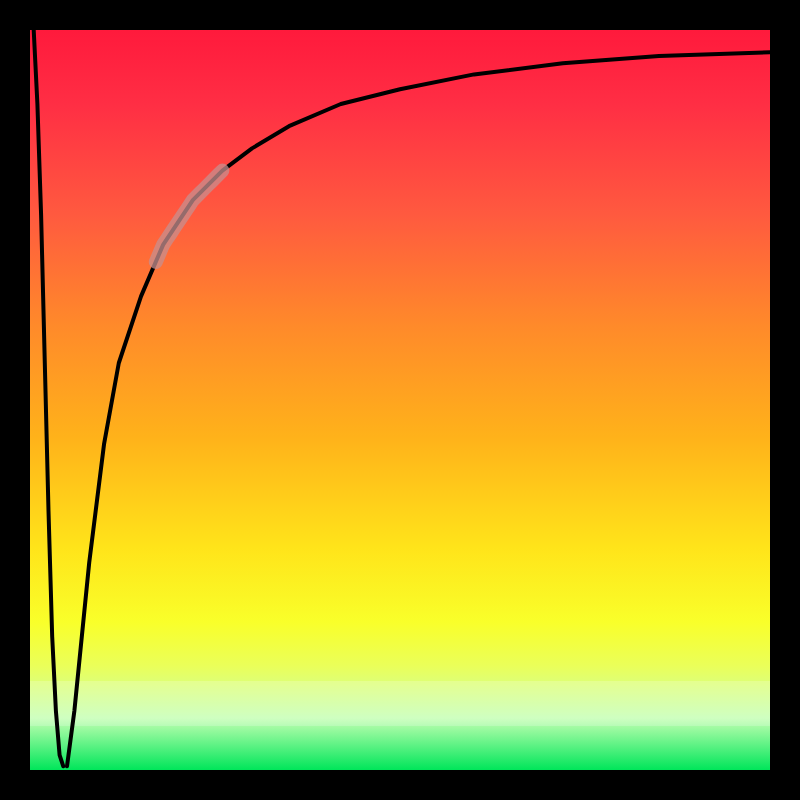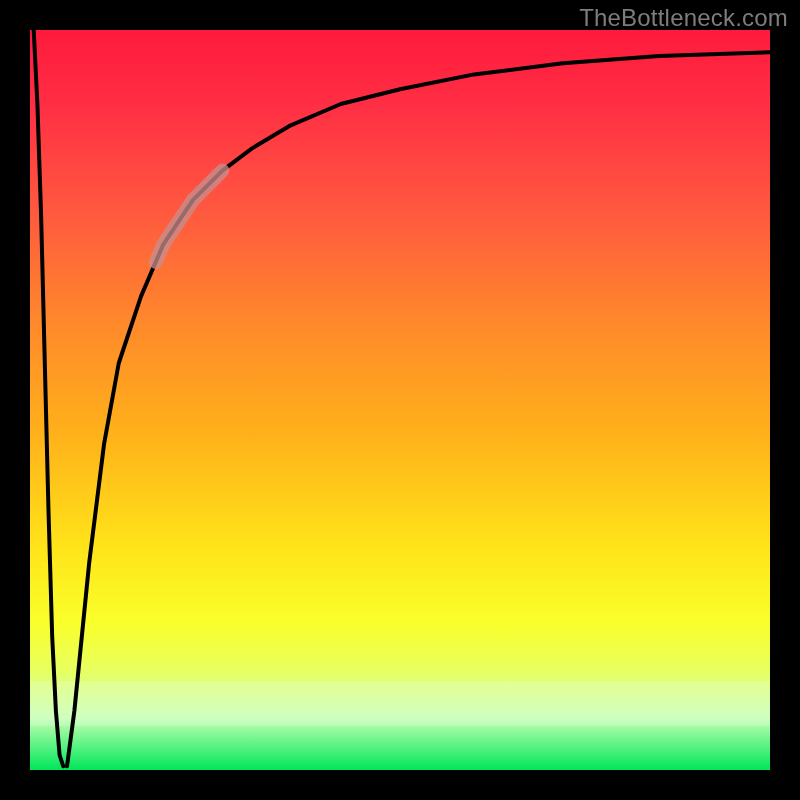--- a/index.html
+++ b/index.html
@@ -64,21 +64,20 @@
     font-weight: 500;
     letter-spacing: 0.2px;
     user-select: none;
   }
 </style>
 </head>
 <body>
 
 <div class="stage">
 
-  <div class="attribution">TheBottleneck.com</div>
 
   <div class="plot">
     <div class="gradient-bg"></div>
     <div class="horiz-band" style="top: 651.2px; height: 44.4px; bottom: auto;"></div>
 
     <svg class="curves" width="740" height="740" viewBox="0 0 740 740">
 
       <path id="series-0" fill="none" stroke="#000" stroke-width="4" stroke-linecap="round" stroke-linejoin="round" d="M3.7 0.0 L7.4 74.0 L11.1 185.0 L14.8 333.0 L18.5 481.0 L22.2 606.8 L25.9 680.8 L29.6 725.2 L33.3 736.3"></path>
       <path id="series-1" fill="none" stroke="#000" stroke-width="4" stroke-linecap="round" stroke-linejoin="round" d="M37.0 736.3 L44.4 680.8 L59.2 532.8 L74.0 414.4 L88.8 333.0 L111.0 266.4 L133.2 214.6 L162.8 170.2 L192.4 140.6 L222.0 118.4 L259.0 96.2 L310.8 74.0 L370.0 59.2 L444.0 44.4 L532.8 33.3 L629.0 25.9 L740.0 22.2"></path>
       <path id="highlight" fill="none" stroke="#c78f8f" stroke-width="14" stroke-linecap="round" opacity="0.75" d="M125.8 231.9 L129.5 223.2 L133.2 214.6 L136.9 209.0 L140.6 203.5 L144.3 197.9 L148.0 192.4 L151.7 186.8 L155.4 181.3 L159.1 175.8 L162.8 170.2 L166.5 166.5 L170.2 162.8 L173.9 159.1 L177.6 155.4 L181.3 151.7 L185.0 148.0 L188.7 144.3 L192.4 140.6"></path>

